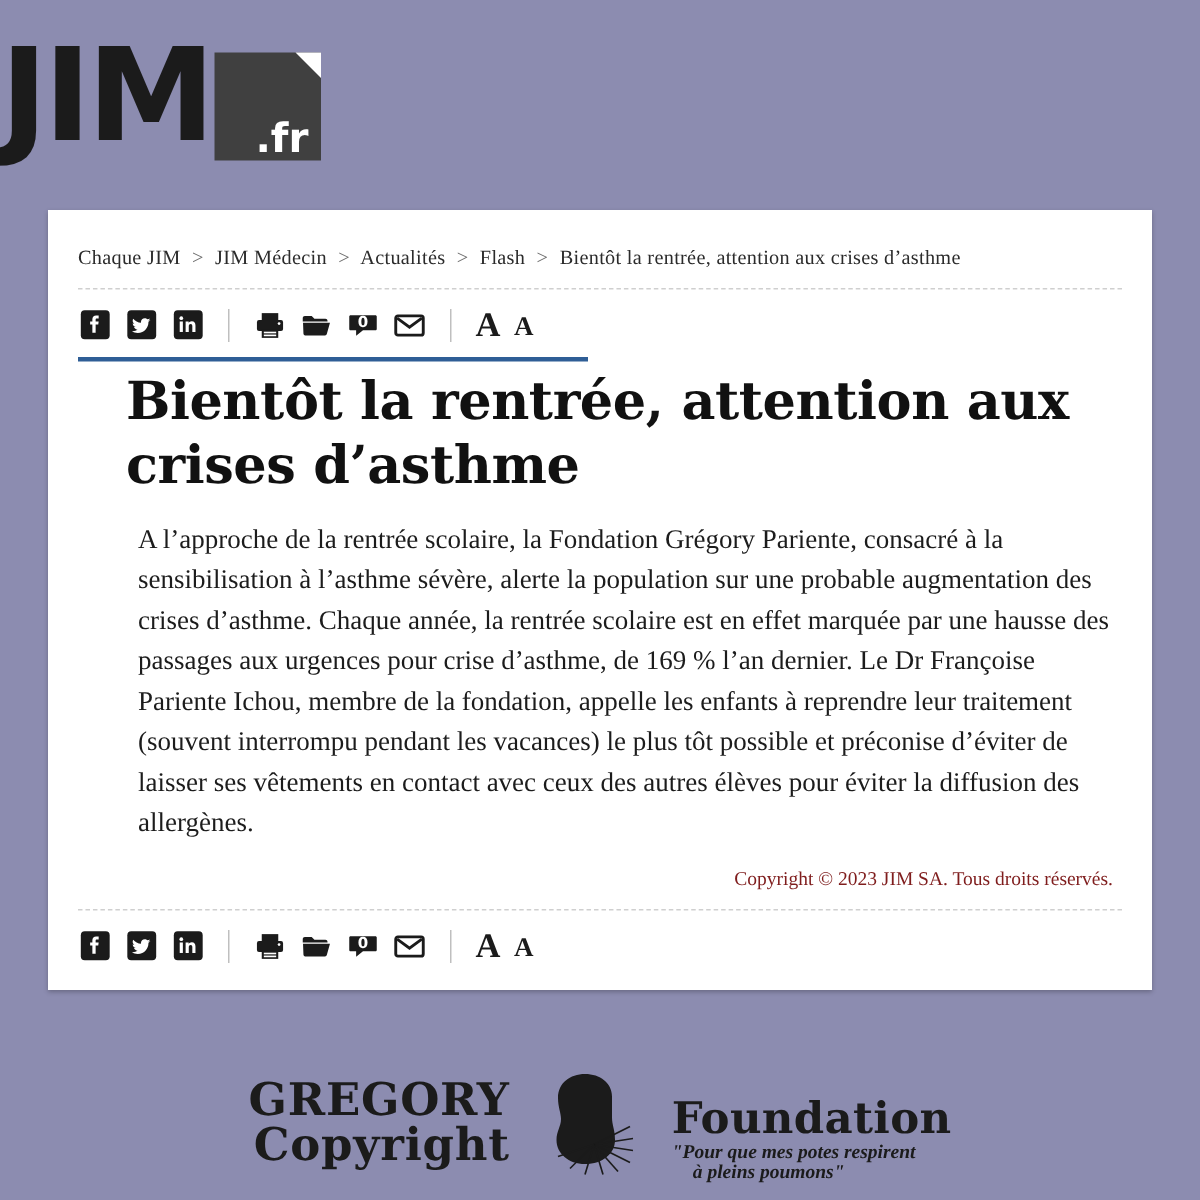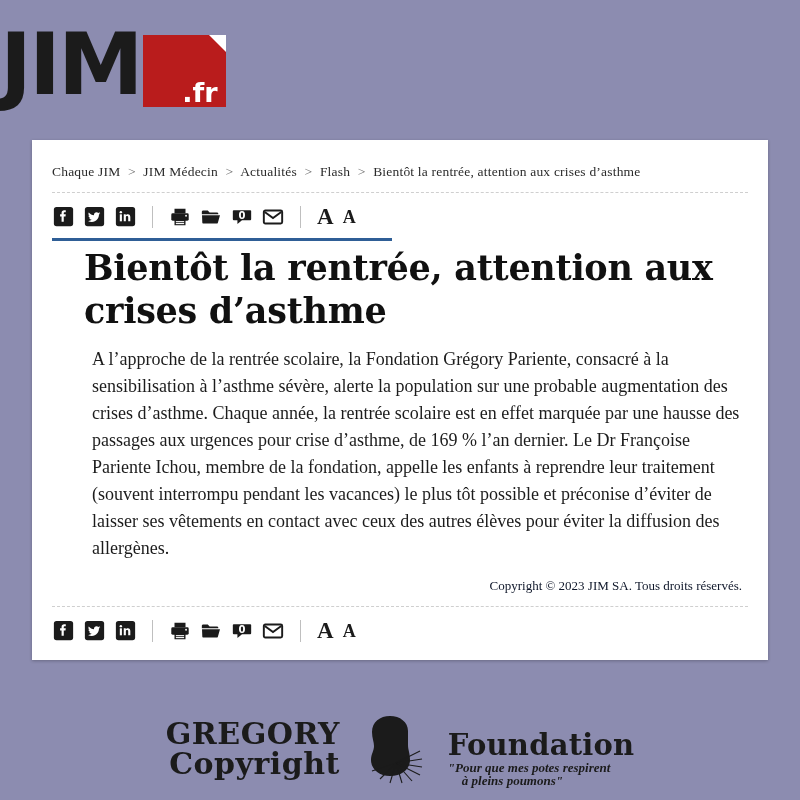--- a/index.html
+++ b/index.html
@@ -29,22 +29,22 @@
     position: relative;
   }
   .logo-jim {
     font-family: "DejaVu Sans", sans-serif;
     font-weight: bold;
     font-size: 86px;
     letter-spacing: -3px;
     color: #1b1b1b;
   }
   .logo-badge {
-    width: 83px; height: 72px;
-    background: #b91c1c;
+    width: 71px; height: 72px;
+    background: #404040;
     position: relative;
     margin-left: 2px;
     margin-top: 14px;
   }
   .logo-badge:after {
     content: "";
     position: absolute;
     top: 0; right: 0;
     border-left: 17px solid transparent;
     border-top: 17px solid #ffffff;
@@ -166,21 +166,21 @@
     font-family: "Liberation Serif", serif;
     font-size: 18px;
     line-height: 1.5;
     color: #1c1c1c;
     margin: 0 4px 10px 40px;
     text-align: left;
   }
   .copyright {
     font-family: "Liberation Serif", serif;
     font-size: 13px;
-    color: #0f172a;
+    color: #7f1d1d;
     text-align: right;
     padding: 6px 6px 12px 0;
   }
   .toolbar-bottom { padding-bottom: 18px; }
 
   
   .footer {
     position: absolute;
     left: 0;
     bottom: 12px;

